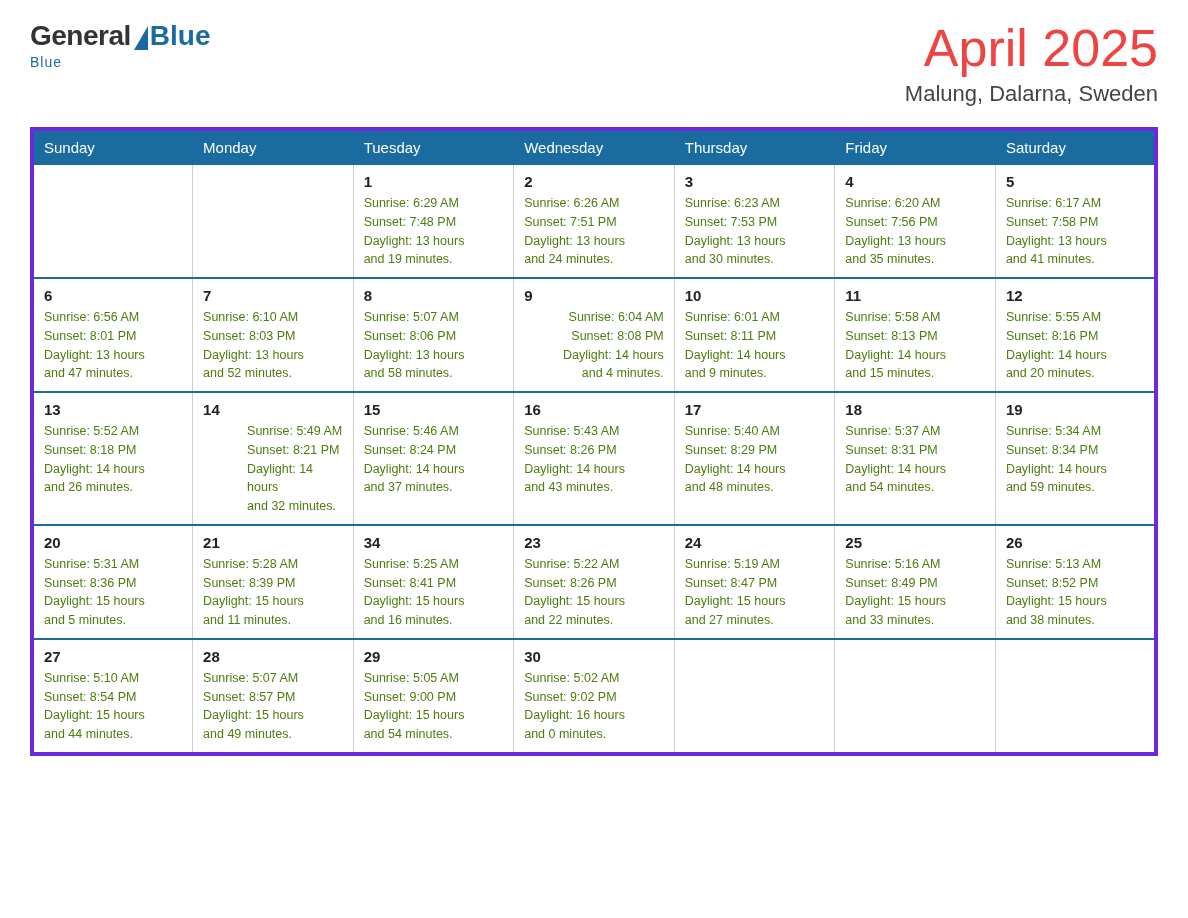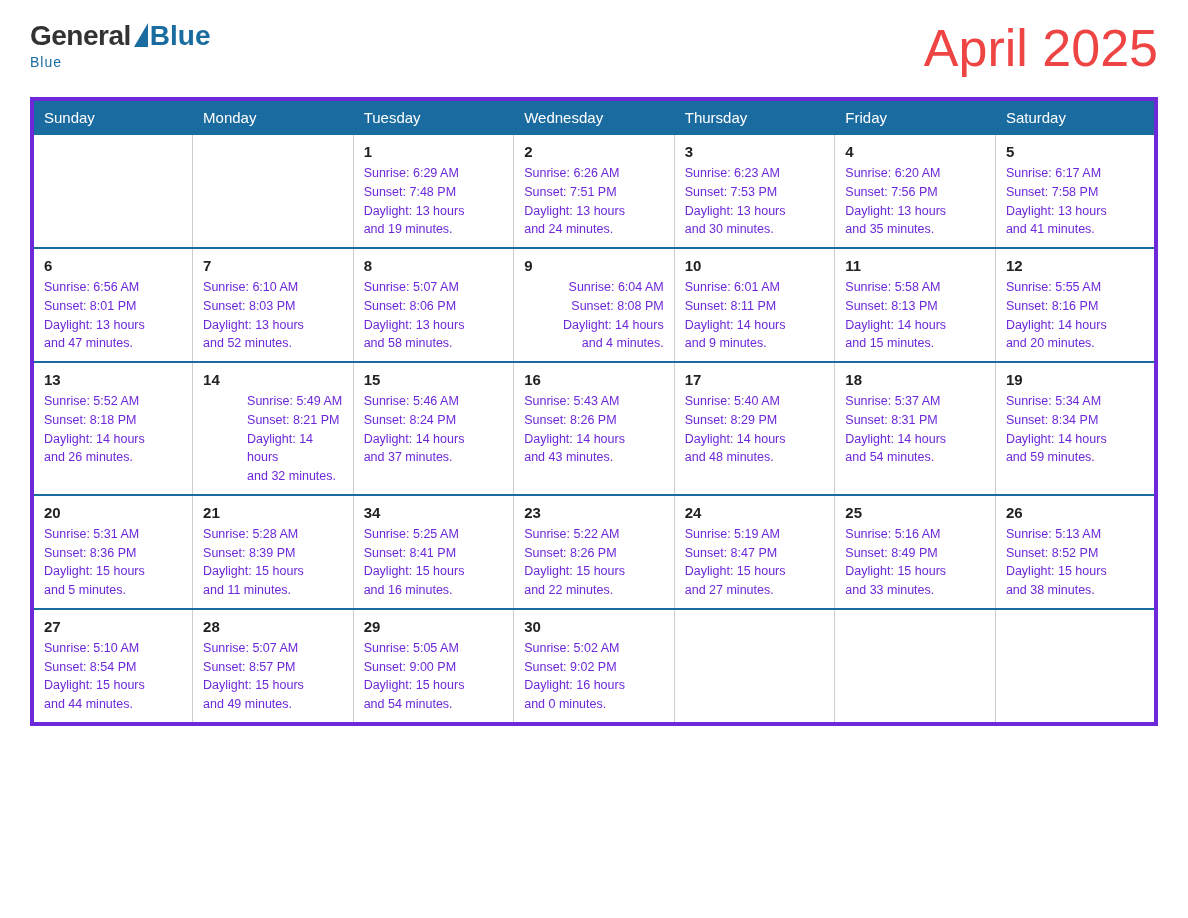--- a/index.html
+++ b/index.html
@@ -17,21 +17,21 @@
       align-items: flex-start;
       margin-bottom: 20px;
     }
     .logo {
       display: flex;
       flex-direction: column;
       align-items: flex-start;
     }
     .logo-top {
       display: flex;
-      align-items: center;
+      align-items: flex-end;
     }
     .logo-general {
       font-size: 28px;
       font-weight: bold;
       color: #333;
       letter-spacing: -0.5px;
     }
     .logo-blue {
       font-size: 28px;
       font-weight: bold;
@@ -83,21 +83,21 @@
     }
     .day-number {
       font-size: 15px;
       font-weight: bold;
       color: #222;
       margin-bottom: 4px;
     }
     .day-info {
       font-size: 12.5px;
       line-height: 1.5;
-      color: #6d28d9;
+      color: #4d7c0f;
     }
     .empty-cell {
       background: #fff;
     }
     .row-divider td {
       border-top: 2px solid #1a6ba0;
     }
   </style>
 </head>
 <body>
@@ -106,20 +106,21 @@
   <div class="logo">
     <div class="logo-top">
       <span class="logo-general">General</span>
       <span style="display:inline-block;width:0;height:0;border-left:14px solid transparent;border-bottom:24px solid #1a6ba0;margin-left:3px;margin-bottom:2px;vertical-align:bottom;"></span>
       <span class="logo-blue">Blue</span>
     </div>
     <div class="logo-subtitle">Blue</div>
   </div>
   <div class="title-section">
     <div class="month-title">April 2025</div>
+    <div class="location-title">Malung, Dalarna, Sweden</div>
   </div>
 </div>
 
 <table class="calendar-table">
   <thead>
     <tr>
     <th>Sunday</th>
         <th>Monday</th>
         <th>Tuesday</th>
         <th>Wednesday</th>

